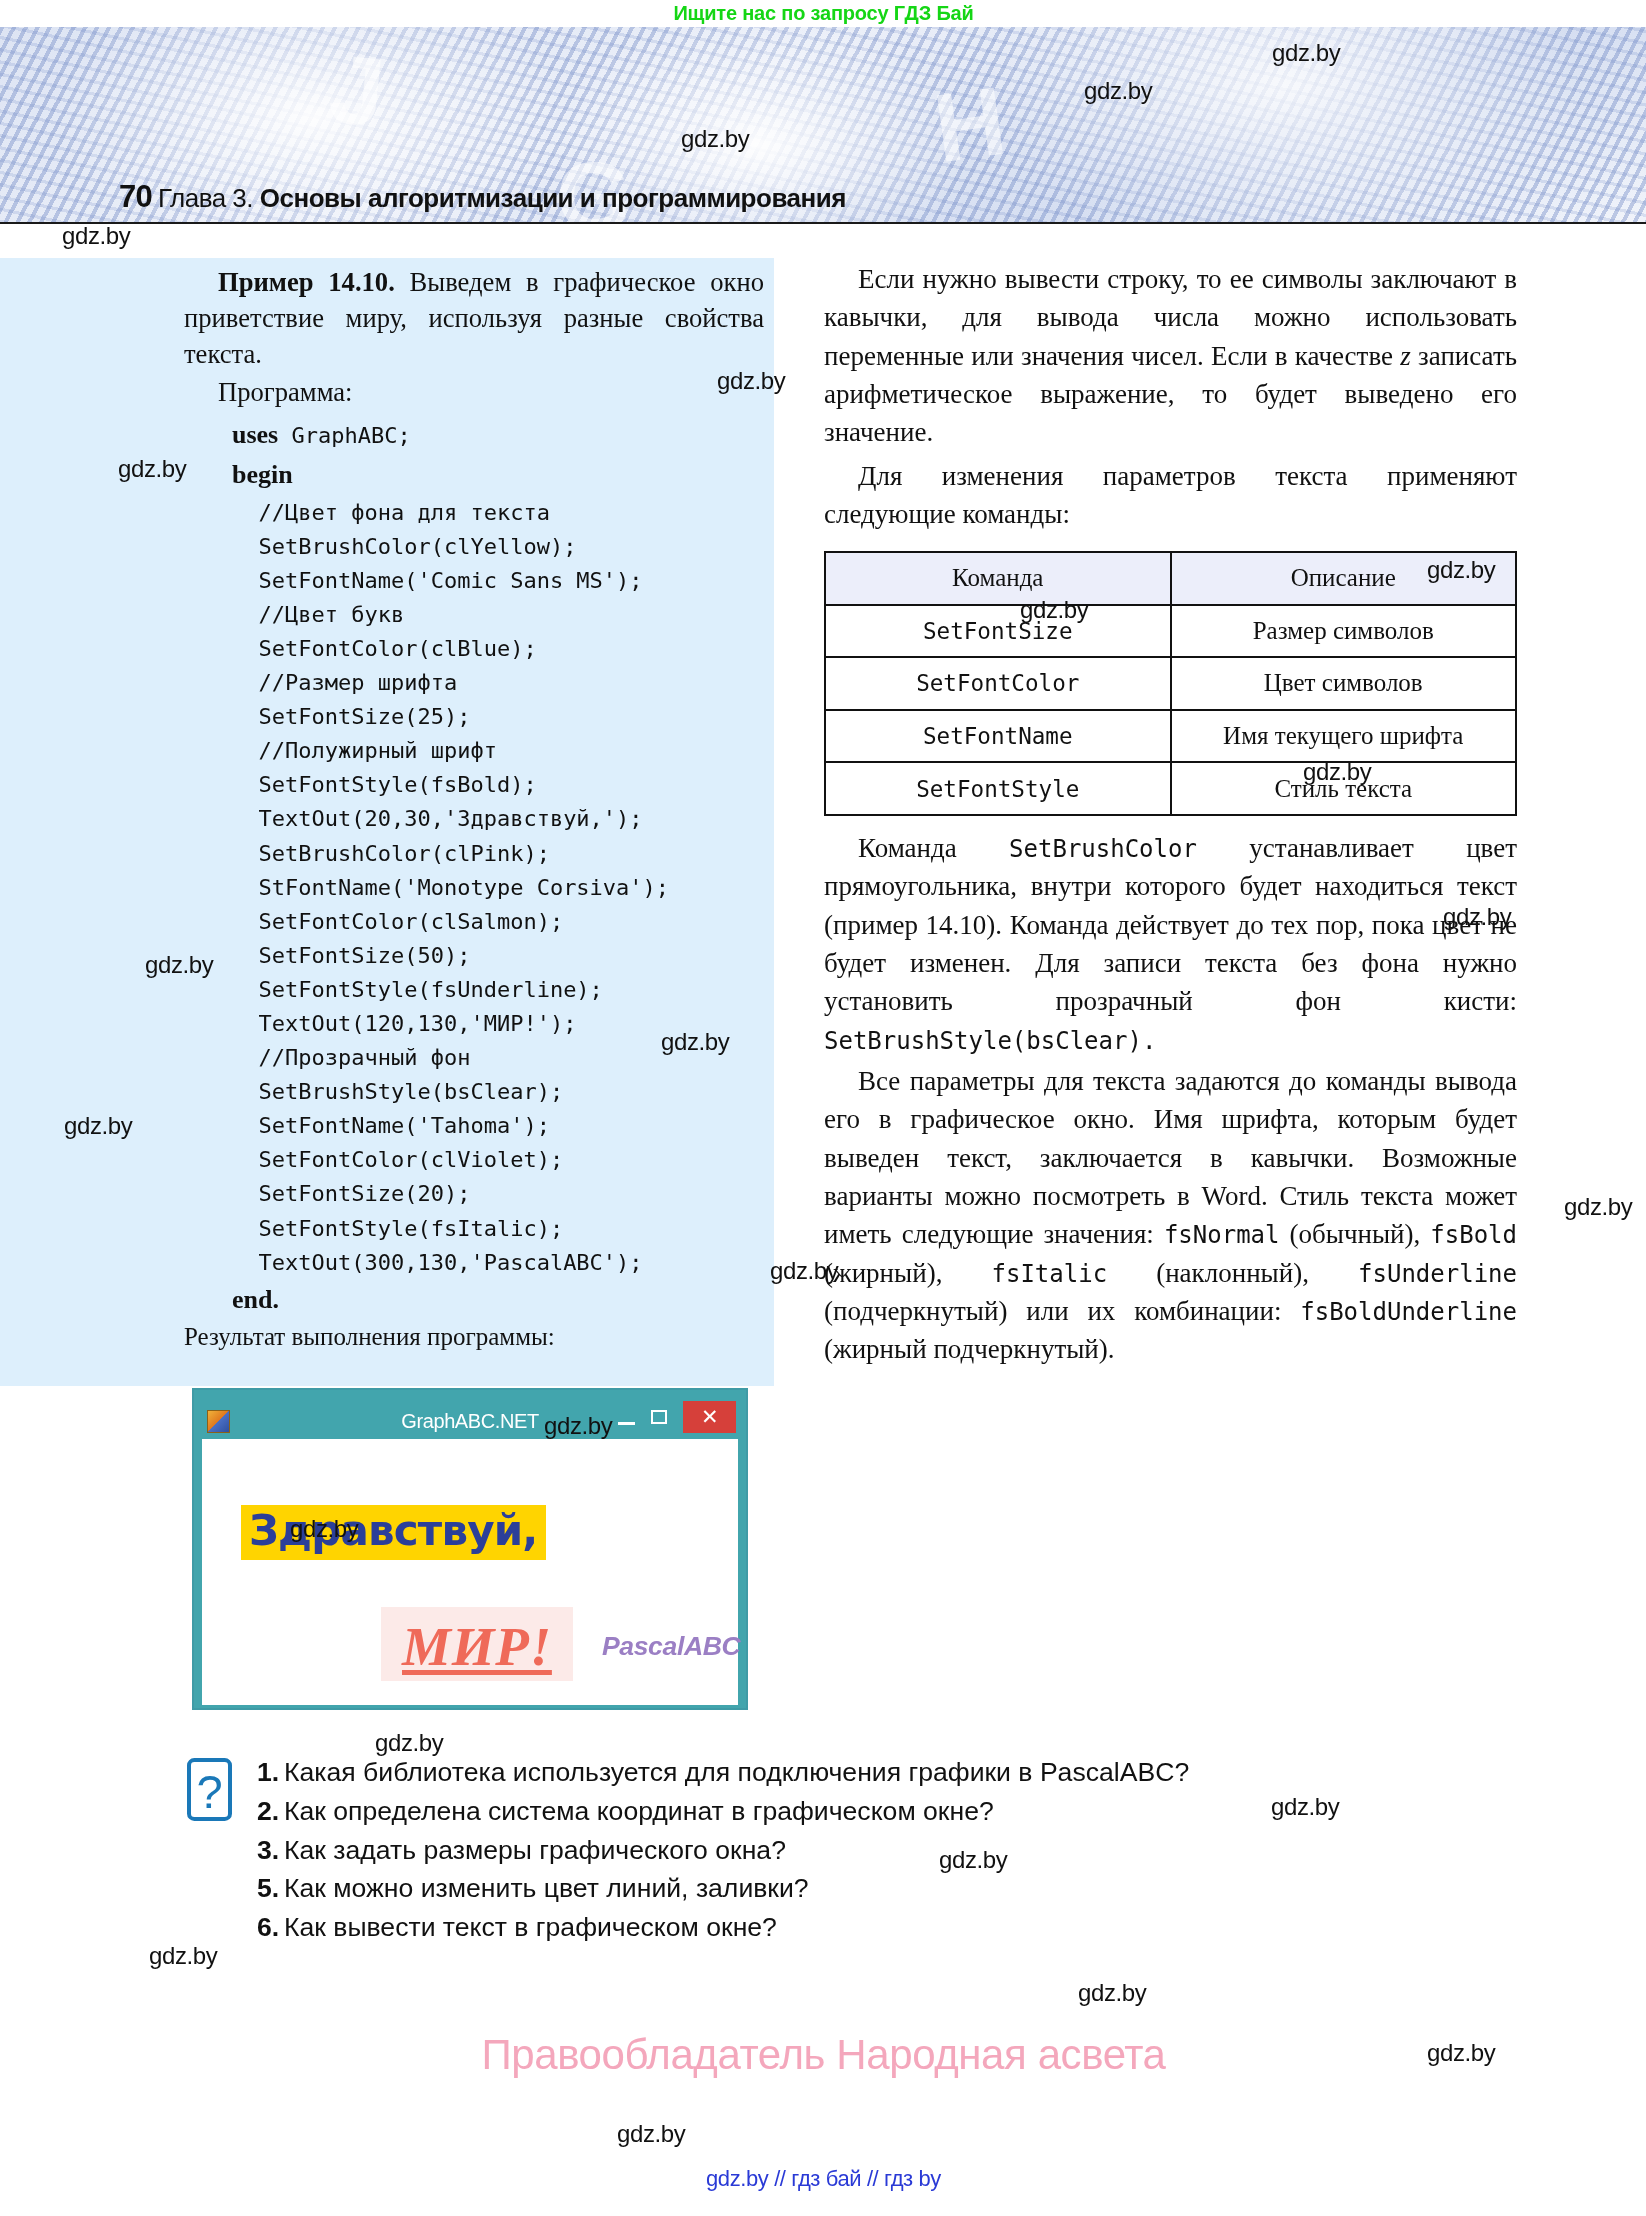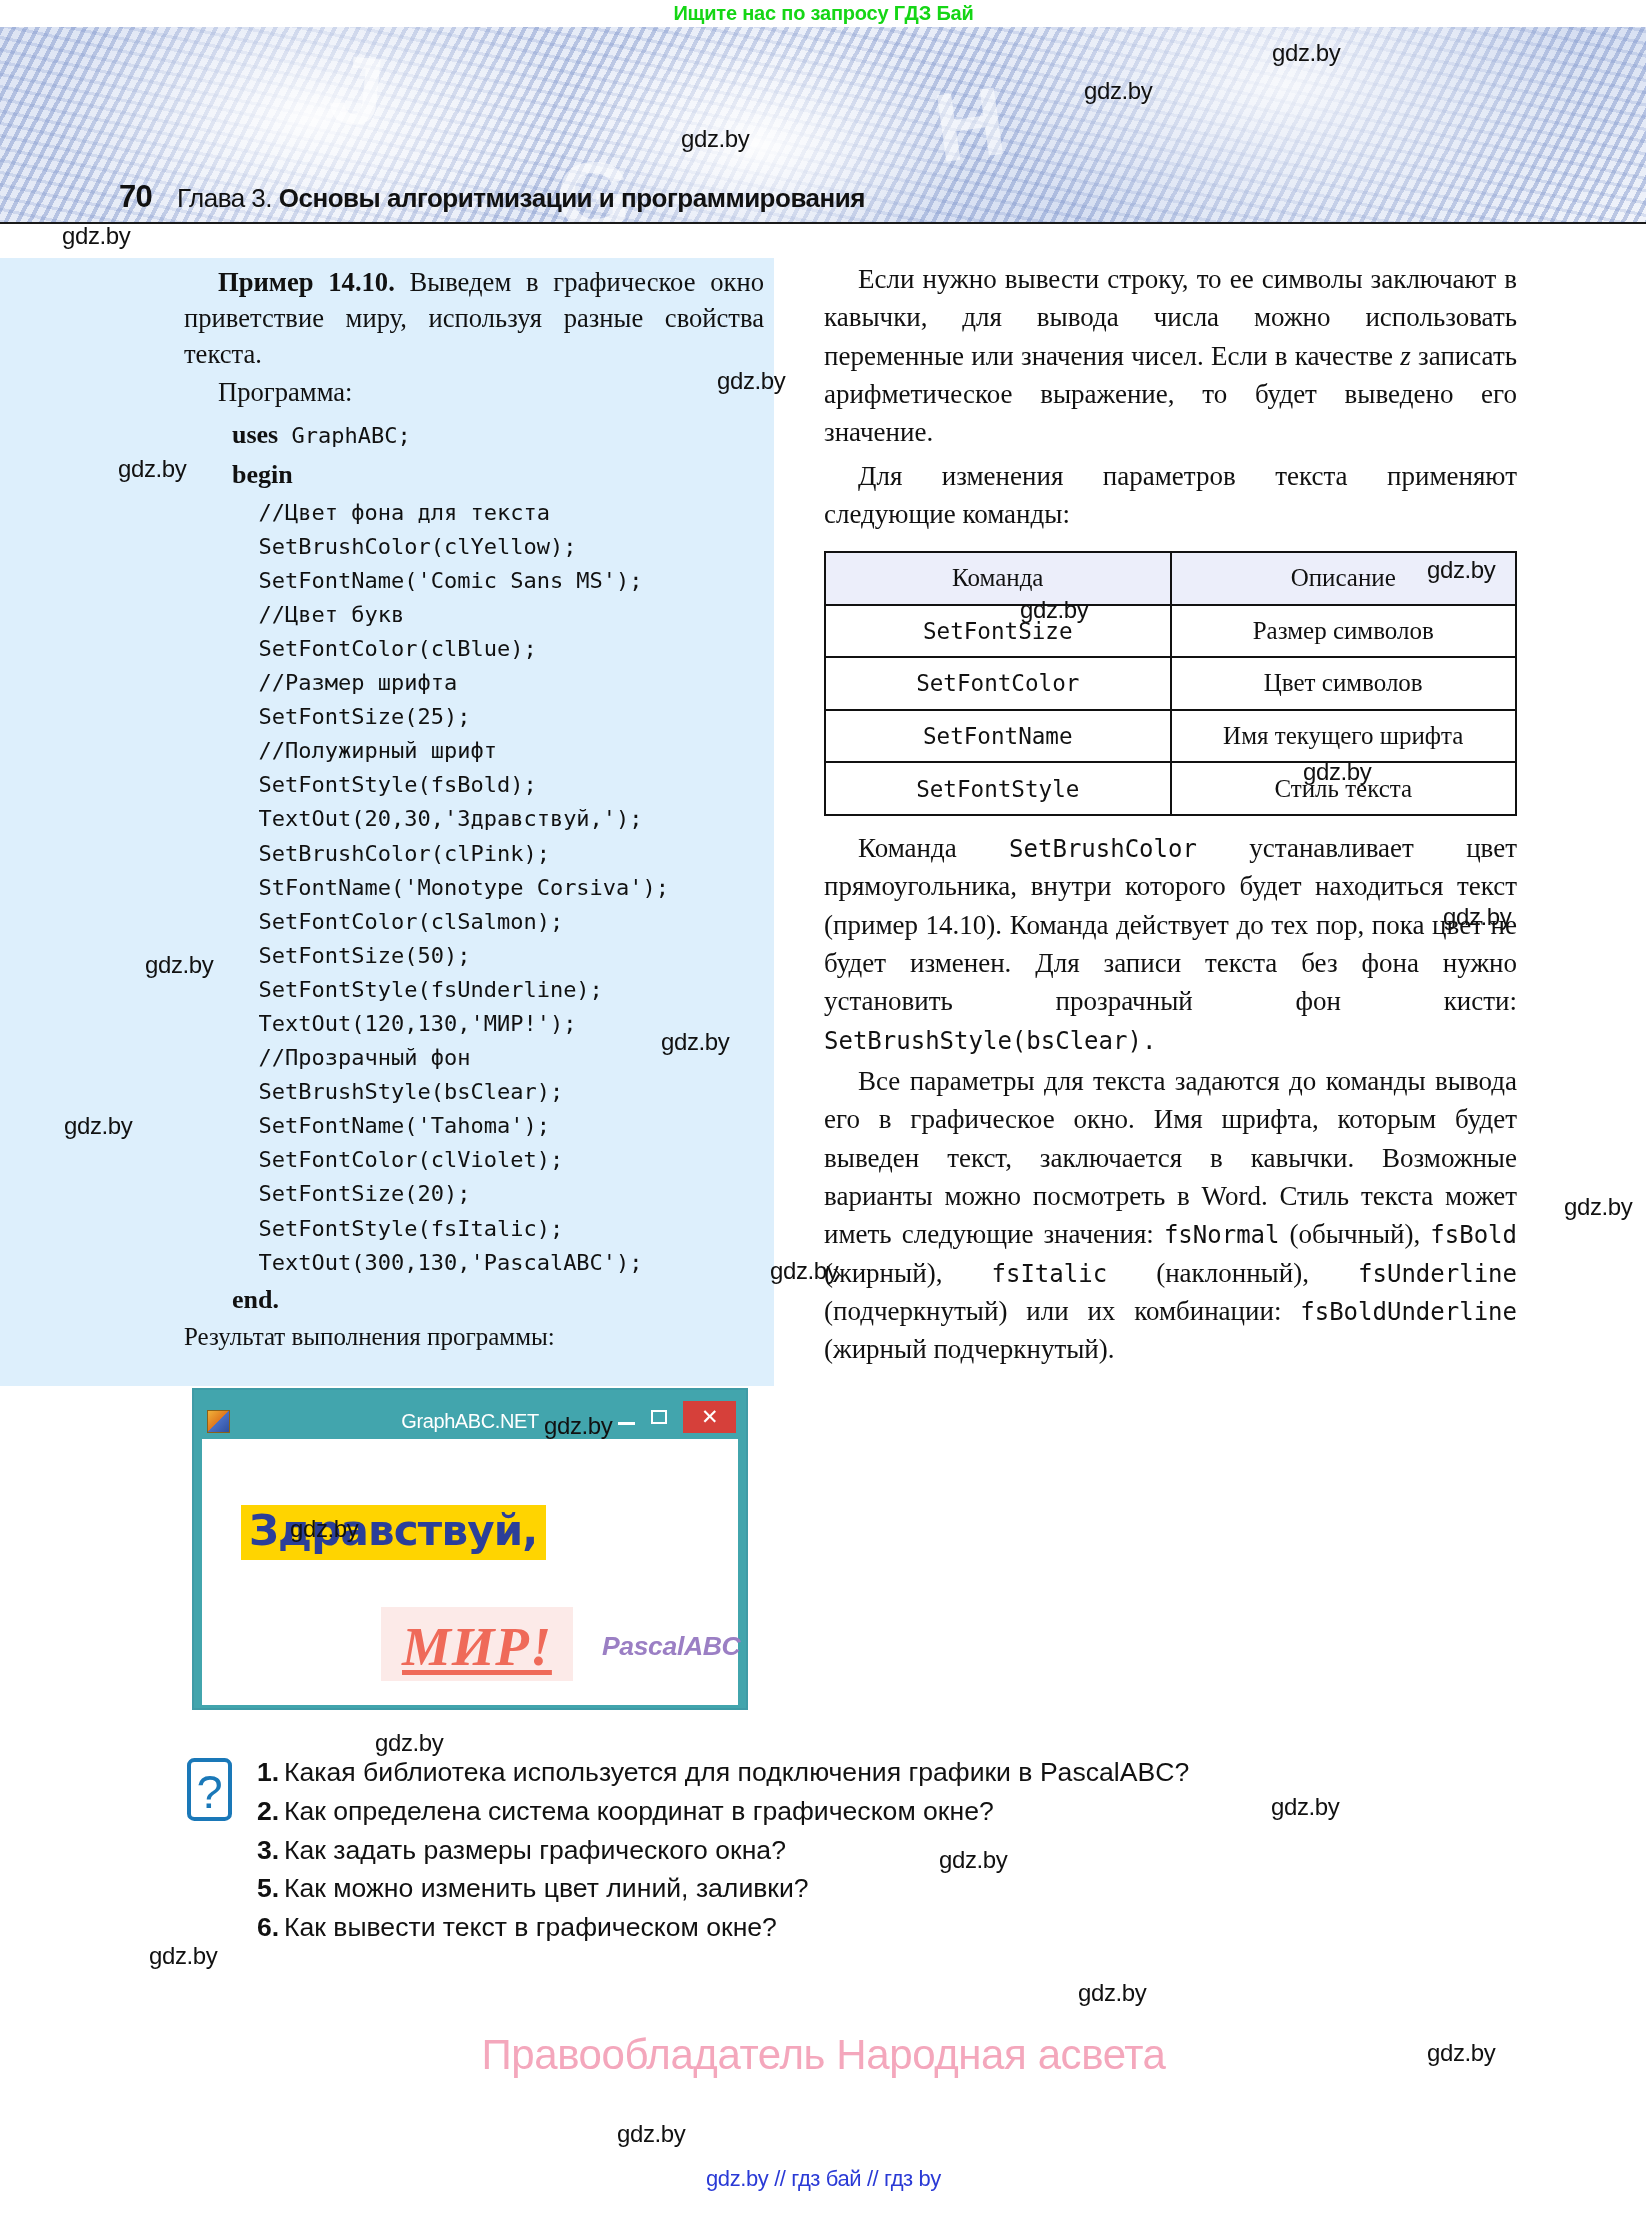--- a/index.html
+++ b/index.html
@@ -54,21 +54,21 @@
     font-weight: bold;
     font-size: 97px;
   }
 
   
   .page-header {
     position: absolute;
     top: 179px; left: 119px;
     display: flex;
     align-items: baseline;
-    gap: 25px;
+    gap: 6px;
     white-space: nowrap;
     font-family: "Liberation Sans", sans-serif;
     font-size: 27px;
     color: #111111;
   }
   .page-number {
     font-weight: bold;
     font-size: 31px;
     letter-spacing: -0.8px;
   }

